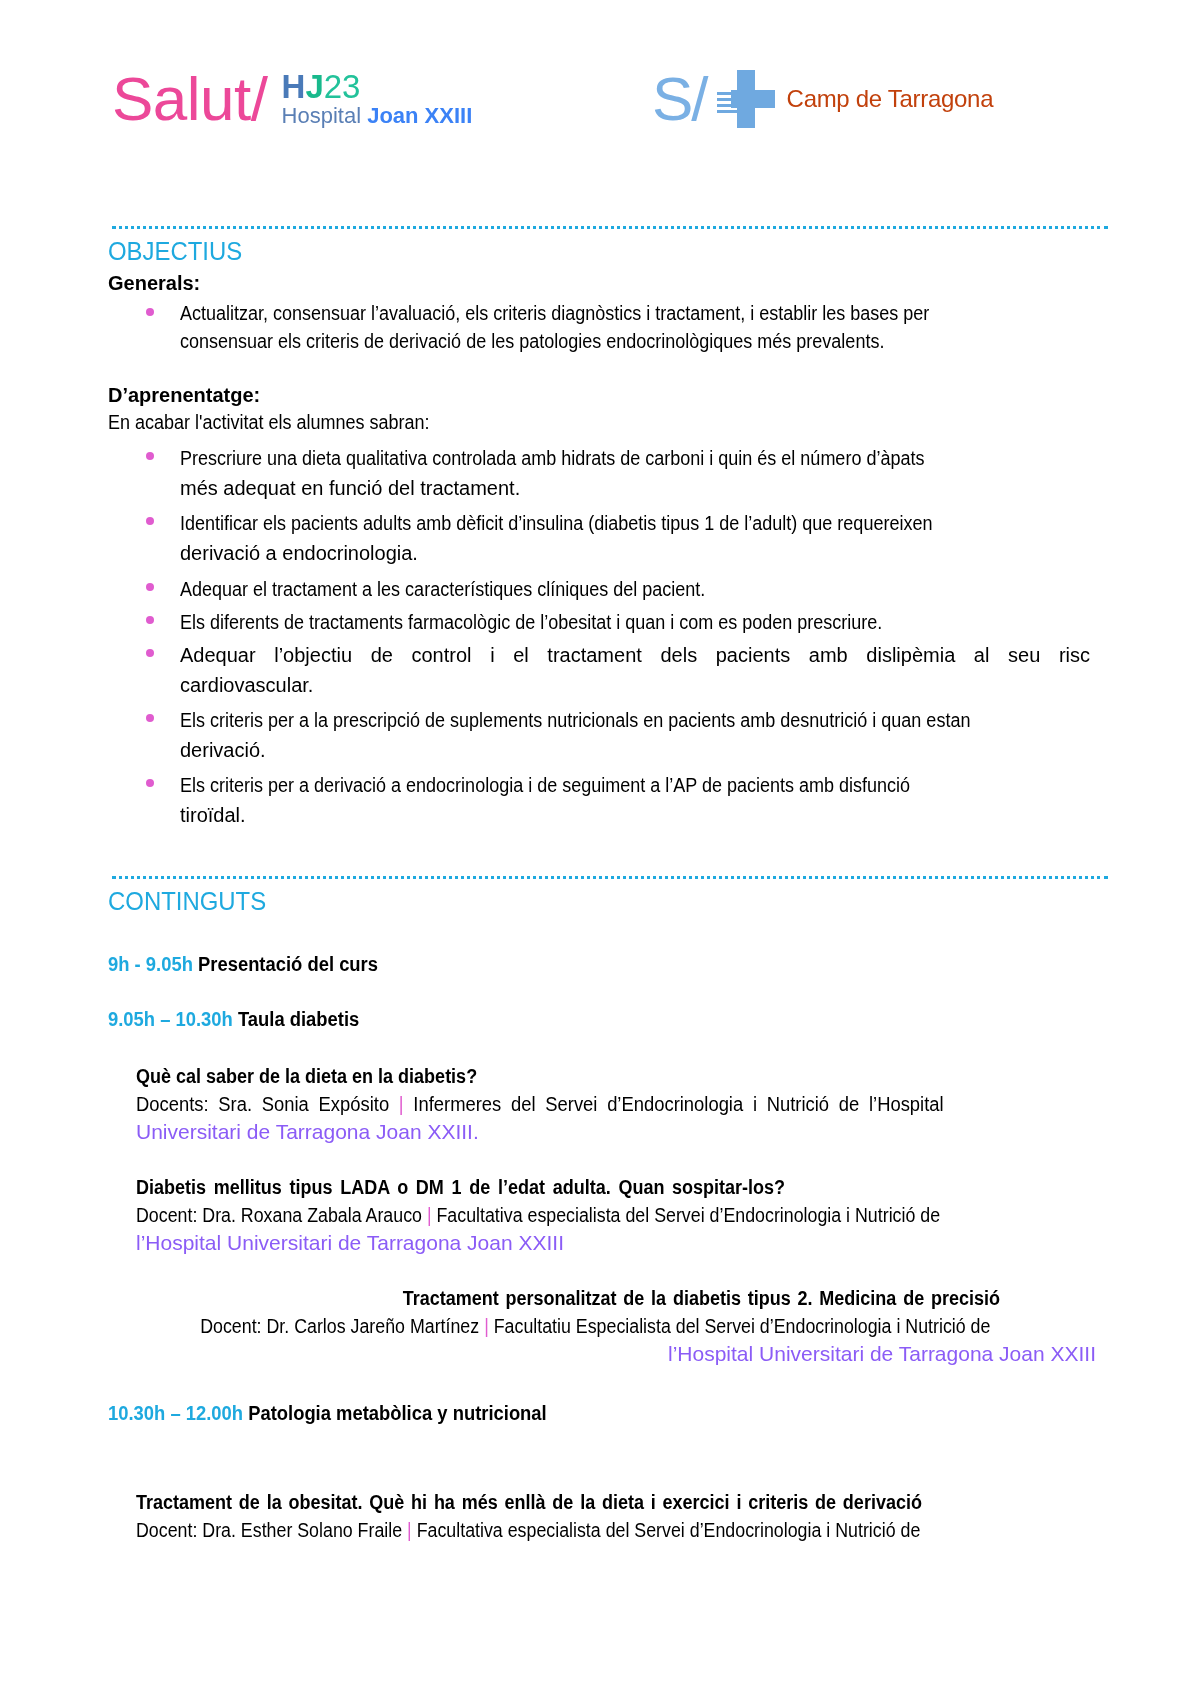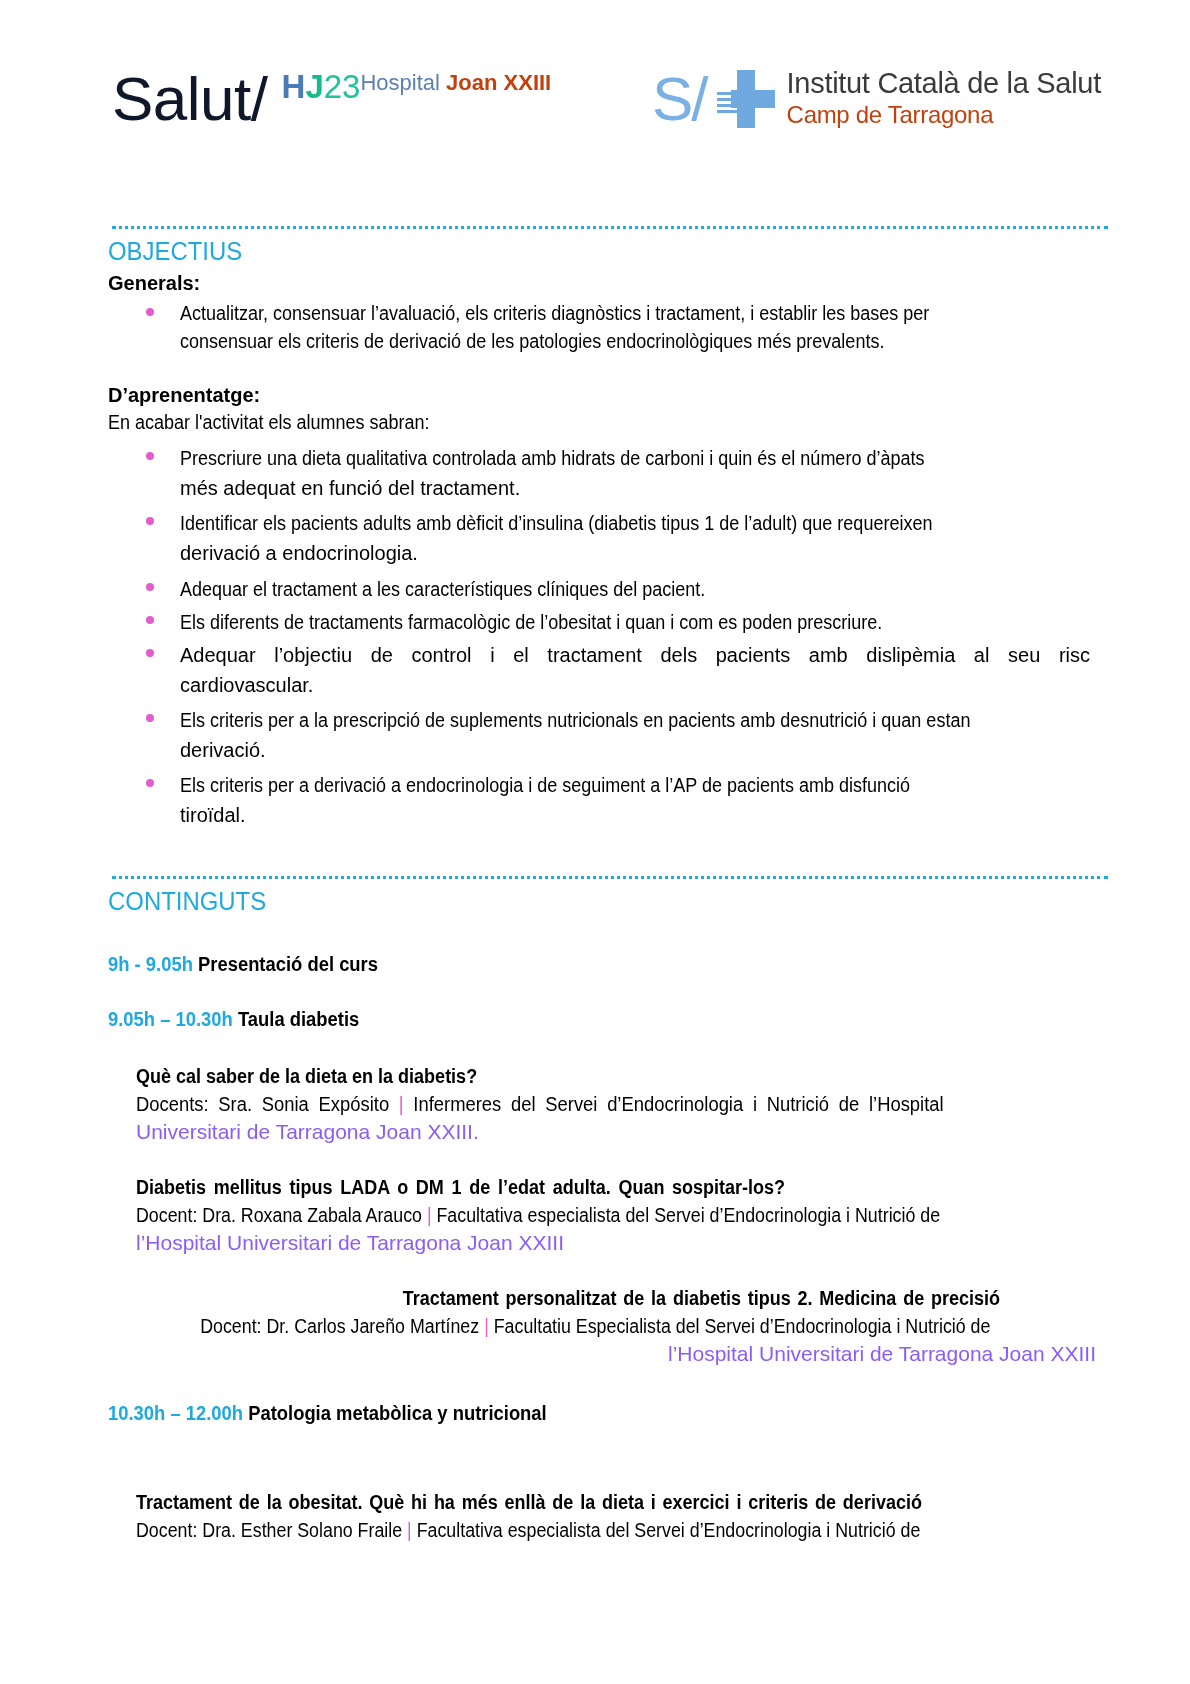--- a/index.html
+++ b/index.html
@@ -1,27 +1,27 @@
 <!DOCTYPE html>
 <html><head>
 <meta charset="utf-8">
 <style>
   html, body { margin: 0; padding: 0; background: #ffffff; }
   body { width: 1190px; height: 1684px; position: relative; overflow: hidden; font-family: "Liberation Sans", sans-serif; color: #111; }
 
   
   .logo-left { position: absolute; left: 112px; top: 64px; height: 70px; display: flex; align-items: flex-start; }
-  .salut-word { font-family: "Liberation Sans", sans-serif; font-size: 62px; color: #0f172a; line-height: 70px; letter-spacing: -0.5px; }
-  .hj-block { margin-left: 14px; margin-top: 6px; display: flex; flex-direction: row; }
+  .salut-word { font-family: "Liberation Sans", sans-serif; font-size: 62px; color: #ec4899; line-height: 70px; letter-spacing: -0.5px; }
+  .hj-block { margin-left: 14px; margin-top: 6px; display: flex; flex-direction: column; }
   .hj-top { font-size: 33px; line-height: 33px; font-weight: bold; }
   .hj-h { color: #4a7ab8; }
   .hj-j { color: #18b98c; }
   .hj-23 { color: #22c29a; font-weight: normal; }
   .hj-bottom { font-size: 22px; line-height: 26px; color: #5a7fb5; }
-  .hj-bottom b { color: #c2410c; }
+  .hj-bottom b { color: #3b82f6; }
 
   .logo-right { position: absolute; left: 652px; top: 64px; display: flex; align-items: center; }
   .s-slash { font-size: 62px; line-height: 70px; color: #7ab0e4; letter-spacing: -2px; }
   .cross { width: 58px; height: 58px; margin-left: 10px; position: relative; }
   .cross .v { position: absolute; left: 20px; top: 0; width: 18px; height: 58px; background: #6fa9e0; }
   .cross .h { position: absolute; left: 14px; top: 20px; width: 44px; height: 18px; background: #6fa9e0; }
   .cross .line { position: absolute; left: 0; height: 3px; background: #6fa9e0; }
   .ics-text { margin-left: 12px; display: flex; flex-direction: column; }
   .ics-line1 { font-size: 29px; line-height: 32px; color: #3a3a3a; letter-spacing: -0.3px; }
   .ics-line2 { font-size: 24px; line-height: 32px; color: #c2410c; letter-spacing: -0.3px; }
@@ -70,21 +70,20 @@
   <span class="s-slash">S/</span>
   <div class="cross">
     <div class="v"></div>
     <div class="h"></div>
     <div class="line" style="top:22px;width:14px;"></div>
     <div class="line" style="top:28px;width:14px;"></div>
     <div class="line" style="top:34px;width:14px;"></div>
     <div class="line" style="top:40px;width:20px;"></div>
   </div>
   <div class="ics-text">
-    <span class="ics-line1">Institut Català de la Salut</span>
     <span class="ics-line2">Camp de Tarragona</span>
   </div>
 </div>
 
 <div class="dots" style="top:226px;"></div>
 <div class="section-title" style="top:236px;">OBJECTIUS</div>
 <div class="label" style="top:272px;">Generals:</div>
 
 <div class="bullet" style="top:299px;">
   <span class="dot"></span>

